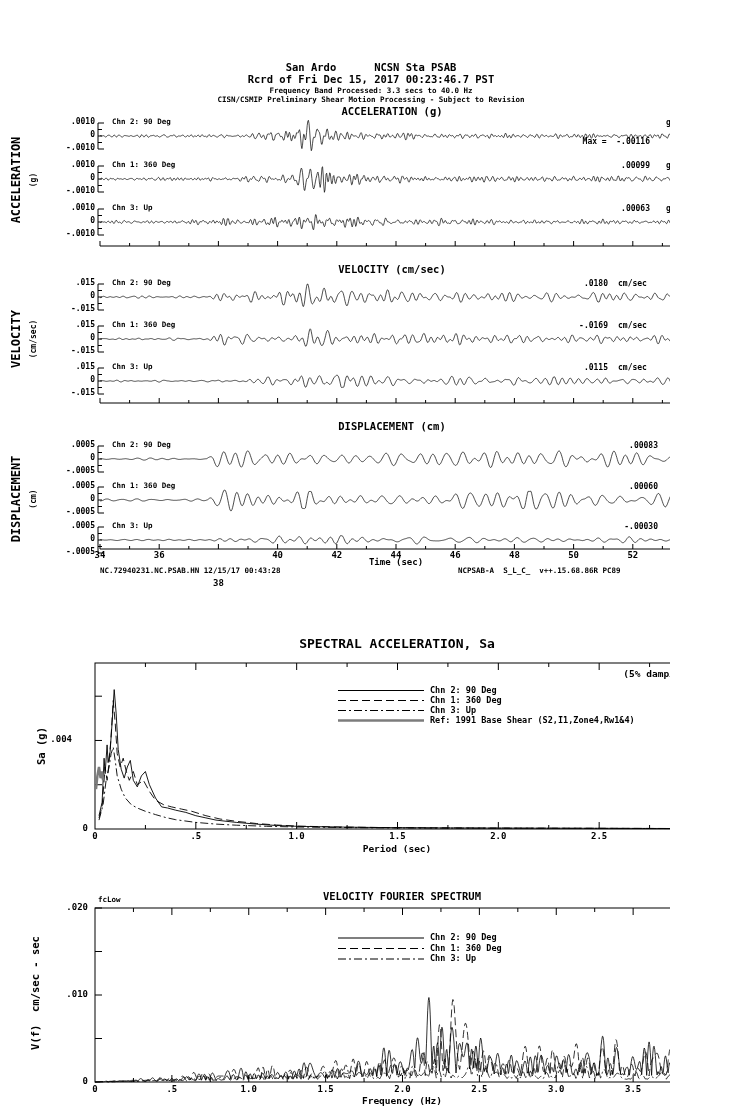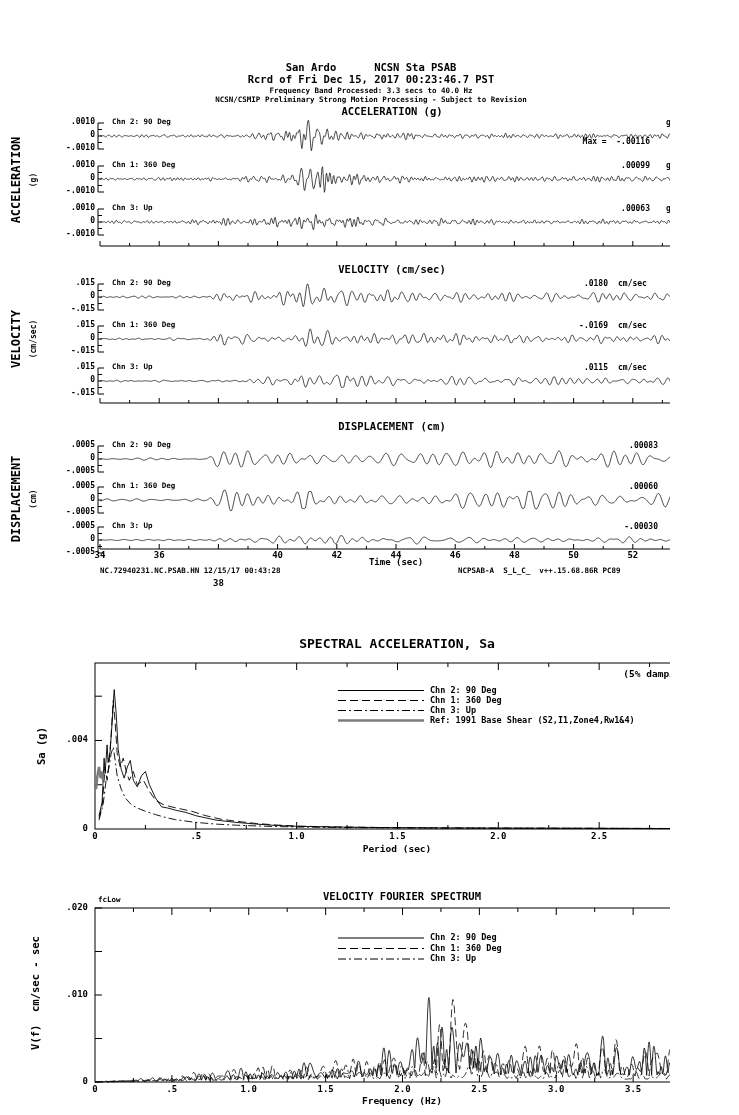--- a/index.html
+++ b/index.html
@@ -243,21 +243,21 @@
       <polyline points="95.0,1082.0 95.6,1082.0 96.2,1082.0 96.8,1082.0 97.5,1082.0 98.1,1082.0 98.7,1081.9 99.3,1081.9 99.9,1081.9 100.5,1081.8 101.2,1081.8 101.8,1081.8 102.4,1081.8 103.0,1081.7 103.6,1081.7 104.2,1081.8 104.8,1081.8 105.5,1081.8 106.1,1081.8 106.7,1081.8 107.3,1081.8 107.9,1081.8 108.5,1081.8 109.1,1081.7 109.8,1081.6 110.4,1081.5 111.0,1081.4 111.6,1081.3 112.2,1081.2 112.8,1081.1 113.5,1081.1 114.1,1081.1 114.7,1081.2 115.3,1081.3 115.9,1081.5 116.5,1081.7 117.1,1081.6 117.8,1081.4 118.4,1081.1 119.0,1081.0 119.6,1080.8 120.2,1080.8 120.8,1080.7 121.4,1080.8 122.1,1080.8 122.7,1080.9 123.3,1081.0 123.9,1081.1 124.5,1081.2 125.1,1081.3 125.8,1081.3 126.4,1081.4 127.0,1081.4 127.6,1081.4 128.2,1081.5 128.8,1081.5 129.4,1081.5 130.1,1081.6 130.7,1081.5 131.3,1081.4 131.9,1081.2 132.5,1081.0 133.1,1080.8 133.7,1080.6 134.4,1080.4 135.0,1080.3 135.6,1080.2 136.2,1080.2 136.8,1080.4 137.4,1080.6 138.1,1080.9 138.7,1081.2 139.3,1081.4 139.9,1081.0 140.5,1080.8 141.1,1080.5 141.7,1080.4 142.4,1080.3 143.0,1080.3 143.6,1080.4 144.2,1080.4 144.8,1080.4 145.4,1080.3 146.0,1080.3 146.7,1080.2 147.3,1080.1 147.9,1080.0 148.5,1080.0 149.1,1080.0 149.7,1080.1 150.4,1080.2 151.0,1080.3 151.6,1080.4 152.2,1080.4 152.8,1080.5 153.4,1080.4 154.0,1080.4 154.7,1080.5 155.3,1080.6 155.9,1080.9 156.5,1081.1 157.1,1080.5 157.7,1079.7 158.3,1079.0 159.0,1078.3 159.6,1077.8 160.2,1077.5 160.8,1077.6 161.4,1078.0 162.0,1078.7 162.7,1079.6 163.3,1080.5 163.9,1080.6 164.5,1079.9 165.1,1079.5 165.7,1079.5 166.3,1079.9 167.0,1080.7 167.6,1080.2 168.2,1079.2 168.8,1078.3 169.4,1077.7 170.0,1077.4 170.6,1077.6 171.3,1078.1 171.9,1078.9 172.5,1079.9 173.1,1080.7 173.7,1080.0 174.3,1079.5 175.0,1079.5 175.6,1079.8 176.2,1080.4 176.8,1080.2 177.4,1079.3 178.0,1078.6 178.6,1078.2 179.3,1078.2 179.9,1078.7 180.5,1079.5 181.1,1080.5 181.7,1079.4 182.3,1078.3 182.9,1077.4 183.6,1077.0 184.2,1077.1 184.8,1077.7 185.4,1078.8 186.0,1080.1 186.6,1079.3 187.3,1078.0 187.9,1077.0 188.5,1076.7 189.1,1077.0 189.7,1078.0 190.3,1079.6 190.9,1079.2 191.6,1077.0 192.2,1075.0 192.8,1073.4 193.4,1072.5 194.0,1072.4 194.6,1073.0 195.2,1074.3 195.9,1076.1 196.5,1078.0 197.1,1079.8 197.7,1079.6 198.3,1078.9 198.9,1079.1 199.6,1080.0 200.2,1079.1 200.8,1077.3 201.4,1075.6 202.0,1074.2 202.6,1073.4 203.2,1073.4 203.9,1074.3 204.5,1075.9 205.1,1078.1 205.7,1079.8 206.3,1077.5 206.9,1075.5 207.5,1074.1 208.2,1073.5 208.8,1073.7 209.4,1074.4 210.0,1075.7 210.6,1077.1 211.2,1078.4 211.9,1079.5 212.5,1080.0 213.1,1079.8 213.7,1080.0 214.3,1079.7 214.9,1078.9 215.5,1078.1 216.2,1077.4 216.8,1076.8 217.4,1076.4 218.0,1076.1 218.6,1076.0 219.2,1076.0 219.8,1076.0 220.5,1076.0 221.1,1076.0 221.7,1076.0 222.3,1076.0 222.9,1076.1 223.5,1076.1 224.2,1076.2 224.8,1076.3 225.4,1076.4 226.0,1076.5 226.6,1076.6 227.2,1076.7 227.8,1077.1 228.5,1077.7 229.1,1078.7 229.7,1079.6 230.3,1077.9 230.9,1075.9 231.5,1073.9 232.1,1072.0 232.8,1070.4 233.4,1069.5 234.0,1069.3 234.6,1069.9 235.2,1071.2 235.8,1073.1 236.5,1075.3 237.1,1077.5 237.7,1079.4 238.3,1078.3 238.9,1077.5 239.5,1077.2 240.1,1077.4 240.8,1077.9 241.4,1078.4 242.0,1078.6 242.6,1078.5 243.2,1078.1 243.8,1077.3 244.4,1076.4 245.1,1075.6 245.7,1075.3 246.3,1075.4 246.9,1076.2 247.5,1077.5 248.1,1079.0 248.8,1078.1 249.4,1076.8 250.0,1076.0 250.6,1076.0 251.2,1076.6 251.8,1077.7 252.4,1079.0 253.1,1078.6 253.7,1078.1 254.3,1078.5 254.9,1078.7 255.5,1076.5 256.1,1073.8 256.7,1071.0 257.4,1068.9 258.0,1067.7 258.6,1068.1 259.2,1070.0 259.8,1073.3 260.4,1077.7 261.1,1076.1 261.7,1071.8 262.3,1068.7 262.9,1067.2 263.5,1067.6 264.1,1069.9 264.7,1073.7 265.4,1078.2 266.0,1075.5 266.6,1071.7 267.2,1069.4 267.8,1069.0 268.4,1070.5 269.0,1073.7 269.7,1078.0 270.3,1075.3 270.9,1070.9 271.5,1067.5 272.1,1065.6 272.7,1065.5 273.4,1067.1 274.0,1069.9 274.6,1073.6 275.2,1077.5 275.8,1076.9 276.4,1074.3 277.0,1072.8 277.7,1072.4 278.3,1072.9 278.9,1074.1 279.5,1075.5 280.1,1076.8 280.7,1077.8 281.3,1078.2 282.0,1078.0 282.6,1077.5 283.2,1076.8 283.8,1076.1 284.4,1075.8 285.0,1076.1 285.7,1076.9 286.3,1078.2 286.9,1077.6 287.5,1075.5 288.1,1073.6 288.7,1071.8 289.3,1070.6 290.0,1070.0 290.6,1070.2 291.2,1071.0 291.8,1072.5 292.4,1074.4 293.0,1076.6 293.6,1078.6 294.3,1076.6 294.9,1075.0 295.5,1074.0 296.1,1073.8 296.7,1074.5 297.3,1075.9 298.0,1078.0 298.6,1077.0 299.2,1074.6 299.8,1072.4 300.4,1070.9 301.0,1070.3 301.6,1070.8 302.3,1072.5 302.9,1075.1 303.5,1078.4 304.1,1075.4 304.7,1072.0 305.3,1069.3 305.9,1067.6 306.6,1067.0 307.2,1067.8 307.8,1069.6 308.4,1072.3 309.0,1075.3 309.6,1078.2 310.3,1076.5 310.9,1074.7 311.5,1073.8 312.1,1073.9 312.7,1074.7 313.3,1075.9 313.9,1077.4 314.6,1078.3 315.2,1077.3 315.8,1076.7 316.4,1076.4 317.0,1076.4 317.6,1076.5 318.2,1076.3 318.9,1075.7 319.5,1074.7 320.1,1073.2 320.7,1071.4 321.3,1069.4 321.9,1067.7 322.6,1066.5 323.2,1066.1 323.8,1066.5 324.4,1067.7 325.0,1069.6 325.6,1072.0 326.2,1074.4 326.9,1076.7 327.5,1078.1 328.1,1076.8 328.7,1076.0 329.3,1075.6 329.9,1075.5 330.5,1075.2 331.2,1074.5 331.8,1073.2 332.4,1071.3 333.0,1068.9 333.6,1066.3 334.2,1063.7 334.9,1061.7 335.5,1060.6 336.1,1060.8 336.7,1062.3 337.3,1065.1 337.9,1068.9 338.5,1073.3 339.2,1077.8 339.8,1074.4 340.4,1071.3 341.0,1069.4 341.6,1068.9 342.2,1069.6 342.8,1071.3 343.5,1073.5 344.1,1075.7 344.7,1077.6 345.3,1077.0 345.9,1076.5 346.5,1076.7 347.2,1077.2 347.8,1077.7 348.4,1077.7 349.0,1076.9 349.6,1075.1 350.2,1072.3 350.8,1068.8 351.5,1065.1 352.1,1061.8 352.7,1059.5 353.3,1058.9 353.9,1060.1 354.5,1063.3 355.1,1068.0 355.8,1073.8 356.4,1075.3 357.0,1069.8 357.6,1065.7 358.2,1063.3 358.8,1062.9 359.5,1064.4 360.1,1067.2 360.7,1070.7 361.3,1073.9 361.9,1076.2 362.5,1077.1 363.1,1076.4 363.8,1074.1 364.4,1070.8 365.0,1067.2 365.6,1064.0 366.2,1061.9 366.8,1061.4 367.4,1062.5 368.1,1065.1 368.7,1068.7 369.3,1072.4 369.9,1075.6 370.5,1076.7 371.1,1076.2 371.8,1076.6 372.4,1074.2 373.0,1071.1 373.6,1068.2 374.2,1066.3 374.8,1066.1 375.4,1067.7 376.1,1071.2 376.7,1076.1 377.3,1072.4 377.9,1067.3 378.5,1063.4 379.1,1061.5 379.7,1061.9 380.4,1064.7 381.0,1069.3 381.6,1075.2 382.2,1072.4 382.8,1066.8 383.4,1062.6 384.1,1060.3 384.7,1059.9 385.3,1061.4 385.9,1064.3 386.5,1068.1 387.1,1072.2 387.7,1076.1 388.4,1074.0 389.0,1071.1 389.6,1068.7 390.2,1066.7 390.8,1064.8 391.4,1062.9 392.0,1061.1 392.7,1059.4 393.3,1058.2 393.9,1057.8 394.5,1058.4 395.1,1060.1 395.7,1062.9 396.4,1066.5 397.0,1070.5 397.6,1074.2 398.2,1075.9 398.8,1074.0 399.4,1073.4 400.0,1074.2 400.7,1076.0 401.3,1074.8 401.9,1072.4 402.5,1070.5 403.1,1069.5 403.7,1069.5 404.3,1070.5 405.0,1072.1 405.6,1074.0 406.2,1075.7 406.8,1075.8 407.4,1075.3 408.0,1075.6 408.7,1076.0 409.3,1075.0 409.9,1074.2 410.5,1074.1 411.1,1074.9 411.7,1075.8 412.3,1073.7 413.0,1071.5 413.6,1069.7 414.2,1068.7 414.8,1068.9 415.4,1070.1 416.0,1072.0 416.6,1074.2 417.3,1075.8 417.9,1075.1 418.5,1075.6 419.1,1073.0 419.7,1068.9 420.3,1063.9 421.0,1059.0 421.6,1055.0 422.2,1053.0 422.8,1053.4 423.4,1056.3 424.0,1061.6 424.6,1068.3 425.3,1075.5 425.9,1069.0 426.5,1063.9 427.1,1061.3 427.7,1061.2 428.3,1063.6 428.9,1067.5 429.6,1072.0 430.2,1073.3 430.8,1071.0 431.4,1071.0 432.0,1073.3 432.6,1070.7 433.3,1065.7 433.9,1061.4 434.5,1059.2 435.1,1060.3 435.7,1065.2 436.3,1073.0 436.9,1061.7 437.6,1049.5 438.2,1038.0 438.8,1029.3 439.4,1024.8 440.0,1025.2 440.6,1030.4 441.2,1039.6 441.9,1051.0 442.5,1062.9 443.1,1070.7 443.7,1063.2 444.3,1059.5 444.9,1059.6 445.6,1062.8 446.2,1067.5 446.8,1070.6 447.4,1068.1 448.0,1069.0 448.6,1067.8 449.2,1058.7 449.9,1046.6 450.5,1033.2 451.1,1020.2 451.7,1009.5 452.3,1002.3 452.9,999.5 453.5,1001.2 454.2,1006.7 454.8,1015.1 455.4,1025.0 456.0,1035.1 456.6,1044.4 457.2,1052.3 457.9,1058.6 458.5,1063.4 459.1,1067.4 459.7,1069.4 460.3,1065.2 460.9,1060.3 461.5,1054.4 462.2,1047.9 462.8,1041.1 463.4,1034.7 464.0,1029.2 464.6,1025.3 465.2,1023.3 465.8,1023.5 466.5,1025.7 467.1,1029.8 467.7,1035.5 468.3,1042.3 468.9,1049.9 469.5,1057.7 470.2,1065.5 470.8,1066.5 471.4,1060.1 472.0,1055.2 472.6,1052.2 473.2,1051.2 473.8,1052.3 474.5,1055.4 475.1,1060.1 475.7,1065.9 476.3,1069.1 476.9,1063.8 477.5,1059.8 478.1,1057.7 478.8,1058.0 479.4,1060.7 480.0,1065.3 480.6,1071.3 481.2,1064.9 481.8,1058.8 482.5,1054.1 483.1,1051.3 483.7,1050.9 484.3,1052.9 484.9,1057.1 485.5,1062.9 486.1,1069.4 486.8,1069.1 487.4,1063.5 488.0,1059.1 488.6,1056.4 489.2,1055.4 489.8,1056.0 490.4,1057.9 491.1,1060.6 491.7,1063.7 492.3,1066.9 492.9,1069.7 493.5,1072.1 494.1,1073.9 494.8,1073.1 495.4,1072.4 496.0,1072.1 496.6,1072.2 497.2,1072.5 497.8,1073.2 498.4,1074.2 499.1,1073.5 499.7,1071.9 500.3,1070.0 500.9,1068.0 501.5,1066.1 502.1,1064.7 502.7,1063.8 503.4,1063.9 504.0,1065.0 504.6,1067.2 505.2,1070.4 505.8,1074.3 506.4,1071.8 507.1,1067.7 507.7,1064.1 508.3,1061.5 508.9,1060.3 509.5,1060.4 510.1,1062.0 510.7,1064.9 511.4,1068.6 512.0,1072.7 512.6,1074.5 513.2,1071.0 513.8,1068.2 514.4,1066.3 515.0,1065.5 515.7,1065.5 516.3,1066.2 516.9,1067.4 517.5,1068.8 518.1,1070.4 518.7,1072.1 519.4,1074.1 520.0,1075.9 520.6,1073.0 521.2,1069.5 521.8,1065.2 522.4,1060.6 523.0,1055.8 523.7,1051.5 524.3,1048.2 524.9,1046.4 525.5,1046.5 526.1,1048.7 526.7,1052.8 527.3,1058.4 528.0,1064.8 528.6,1071.1 529.2,1076.4 529.8,1072.8 530.4,1071.1 531.0,1071.6 531.7,1073.8 532.3,1075.9 532.9,1072.4 533.5,1069.6 534.1,1068.5 534.7,1069.6 535.3,1073.1 536.0,1074.7 536.6,1067.8 537.2,1060.5 537.8,1053.8 538.4,1048.8 539.0,1046.1 539.6,1046.0 540.3,1048.5 540.9,1053.0 541.5,1058.0 542.1,1063.3 542.7,1067.9 543.3,1070.9 544.0,1071.8 544.6,1070.7 545.2,1067.9 545.8,1064.2 546.4,1060.8 547.0,1058.5 547.6,1058.4 548.3,1060.7 548.9,1065.6 549.5,1072.5 550.1,1070.3 550.7,1062.4 551.3,1055.7 551.9,1051.3 552.6,1049.7 553.2,1050.8 553.8,1054.3 554.4,1059.2 555.0,1064.7 555.6,1069.6 556.3,1073.1 556.9,1073.6 557.5,1073.3 558.1,1073.8 558.7,1072.0 559.3,1070.5 559.9,1070.0 560.6,1071.0 561.2,1073.5 561.8,1069.5 562.4,1064.9 563.0,1060.7 563.6,1057.5 564.2,1056.3 564.9,1057.4 565.5,1060.4 566.1,1064.9 566.7,1069.9 567.3,1072.0 567.9,1068.2 568.6,1065.8 569.2,1064.8 569.8,1065.0 570.4,1065.8 571.0,1066.6 571.6,1066.7 572.2,1065.6 572.9,1063.1 573.5,1059.4 574.1,1054.9 574.7,1050.3 575.3,1046.4 575.9,1044.0 576.5,1043.8 577.2,1045.9 577.8,1050.3 578.4,1056.6 579.0,1064.1 579.6,1072.0 580.2,1069.2 580.9,1063.1 581.5,1059.0 582.1,1057.1 582.7,1057.6 583.3,1060.3 583.9,1064.7 584.5,1070.2 585.2,1073.2 585.8,1067.6 586.4,1062.8 587.0,1059.5 587.6,1058.0 588.2,1058.4 588.8,1060.7 589.5,1064.5 590.1,1069.3 590.7,1074.6 591.3,1070.6 591.9,1066.6 592.5,1063.9 593.2,1063.0 593.8,1063.8 594.4,1066.1 595.0,1069.4 595.6,1072.9 596.2,1075.1 596.8,1073.5 597.5,1073.6 598.1,1075.5 598.7,1071.6 599.3,1066.3 599.9,1060.3 600.5,1054.5 601.1,1049.9 601.8,1047.2 602.4,1046.8 603.0,1048.8 603.6,1052.7 604.2,1057.9 604.8,1063.6 605.5,1068.8 606.1,1072.6 606.7,1074.6 607.3,1074.5 607.9,1072.8 608.5,1070.0 609.1,1066.9 609.8,1064.5 610.4,1063.6 611.0,1064.8 611.6,1068.4 612.2,1074.4 612.8,1071.2 613.4,1062.7 614.1,1054.3 614.7,1047.2 615.3,1042.1 615.9,1039.7 616.5,1040.3 617.1,1043.7 617.8,1049.3 618.4,1056.5 619.0,1064.4 619.6,1072.0 620.2,1074.8 620.8,1069.8 621.4,1066.6 622.1,1065.4 622.7,1065.8 623.3,1067.5 623.9,1070.1 624.5,1072.9 625.1,1075.5 625.7,1076.3 626.4,1075.3 627.0,1075.4 627.6,1076.5 628.2,1075.4 628.8,1072.9 629.4,1070.1 630.1,1067.5 630.7,1065.5 631.3,1064.4 631.9,1064.3 632.5,1065.5 633.1,1067.7 633.7,1070.7 634.4,1074.3 635.0,1076.0 635.6,1072.6 636.2,1069.9 636.8,1068.2 637.4,1067.5 638.0,1067.9 638.7,1068.9 639.3,1070.1 639.9,1071.1 640.5,1071.4 641.1,1070.6 641.7,1068.7 642.4,1065.8 643.0,1062.1 643.6,1058.3 644.2,1054.9 644.8,1052.6 645.4,1051.8 646.0,1052.7 646.7,1055.5 647.3,1059.9 647.9,1065.3 648.5,1071.3 649.1,1075.9 649.7,1070.5 650.3,1066.2 651.0,1062.9 651.6,1060.7 652.2,1059.3 652.8,1058.5 653.4,1057.8 654.0,1057.0 654.7,1056.0 655.3,1054.9 655.9,1053.9 656.5,1053.2 657.1,1053.1 657.7,1053.9 658.3,1055.7 659.0,1058.4 659.6,1061.7 660.2,1065.2 660.8,1068.5 661.4,1071.3 662.0,1073.1 662.6,1074.0 663.3,1074.1 663.9,1073.8 664.5,1073.6 665.1,1073.9 665.7,1075.2 666.3,1074.3 667.0,1070.4 667.6,1065.6 668.2,1060.3 668.8,1055.3 669.4,1051.4 670.0,1049.3 670.6,1049.5 671.3,1052.2 671.9,1057.4 672.5,1064.6 673.1,1073.1 673.7,1069.5 674.3,1061.3 674.9,1054.6 675.6,1050.3 676.2,1048.6 676.8,1049.8 677.4,1053.6 678.0,1059.2 678.6,1066.0 679.3,1073.1 679.9,1071.6 680.5,1066.8 681.1,1063.9 681.7,1063.3 682.3,1064.7 682.9,1067.7 683.6,1071.6 684.2,1075.0 684.8,1071.8 685.4,1070.0 686.0,1070.2 686.6,1072.6 687.2,1073.6 687.9,1068.0 688.5,1061.9 689.1,1056.2 689.7,1051.9 690.3,1049.6 690.9,1049.8 691.6,1052.4 692.2,1056.9 692.8,1062.5 693.4,1068.3 694.0,1073.0 694.6,1073.8 695.2,1073.3 695.9,1074.3 696.5,1070.2 697.1,1064.9 697.7,1059.6 698.3,1055.5 698.9,1053.7 699.5,1055.0 700.2,1059.6 700.8,1067.0 701.4,1072.9 702.0,1063.1 702.6,1054.3 703.2,1048.0 703.9,1045.2 704.5,1046.3 705.1,1051.0 705.7,1058.6 706.3,1067.6 706.9,1072.3 707.5,1065.4 708.2,1061.6 708.8,1061.7 709.4,1065.8 710.0,1073.1 " stroke="#000" stroke-width="0.8" fill="none" stroke-dasharray="8,4"></polyline>
       <polyline points="95.0,1082.0 95.6,1082.0 96.2,1082.0 96.8,1082.0 97.5,1081.9 98.1,1081.9 98.7,1081.9 99.3,1081.9 99.9,1081.9 100.5,1081.9 101.2,1081.9 101.8,1081.9 102.4,1081.9 103.0,1081.9 103.6,1081.9 104.2,1081.8 104.8,1081.8 105.5,1081.7 106.1,1081.6 106.7,1081.6 107.3,1081.6 107.9,1081.6 108.5,1081.6 109.1,1081.7 109.8,1081.7 110.4,1081.7 111.0,1081.7 111.6,1081.7 112.2,1081.7 112.8,1081.7 113.5,1081.8 114.1,1081.8 114.7,1081.8 115.3,1081.7 115.9,1081.5 116.5,1081.4 117.1,1081.3 117.8,1081.3 118.4,1081.3 119.0,1081.3 119.6,1081.3 120.2,1081.4 120.8,1081.4 121.4,1081.4 122.1,1081.4 122.7,1081.4 123.3,1081.3 123.9,1081.3 124.5,1081.4 125.1,1081.5 125.8,1081.7 126.4,1081.6 127.0,1081.3 127.6,1081.1 128.2,1080.9 128.8,1080.8 129.4,1080.8 130.1,1081.0 130.7,1081.2 131.3,1081.5 131.9,1081.5 132.5,1081.3 133.1,1081.1 133.7,1081.0 134.4,1081.0 135.0,1081.1 135.6,1081.2 136.2,1081.4 136.8,1081.6 137.4,1081.5 138.1,1081.4 138.7,1081.4 139.3,1081.4 139.9,1081.4 140.5,1081.3 141.1,1081.3 141.7,1081.2 142.4,1081.1 143.0,1081.0 143.6,1081.0 144.2,1081.1 144.8,1081.3 145.4,1081.5 146.0,1081.0 146.7,1080.6 147.3,1080.2 147.9,1079.9 148.5,1079.8 149.1,1079.9 149.7,1080.2 150.4,1080.7 151.0,1081.2 151.6,1081.2 152.2,1080.8 152.8,1080.6 153.4,1080.6 154.0,1080.8 154.7,1081.1 155.3,1081.3 155.9,1081.1 156.5,1081.0 157.1,1081.2 157.7,1081.1 158.3,1080.4 159.0,1079.7 159.6,1078.9 160.2,1078.4 160.8,1078.2 161.4,1078.3 162.0,1078.8 162.7,1079.5 163.3,1080.5 163.9,1081.1 164.5,1080.3 165.1,1079.7 165.7,1079.4 166.3,1079.5 167.0,1079.9 167.6,1080.4 168.2,1081.0 168.8,1081.0 169.4,1080.6 170.0,1080.5 170.6,1080.6 171.3,1080.9 171.9,1081.2 172.5,1080.9 173.1,1080.8 173.7,1081.0 174.3,1081.0 175.0,1080.5 175.6,1079.9 176.2,1079.5 176.8,1079.3 177.4,1079.5 178.0,1080.0 178.6,1080.8 179.3,1080.3 179.9,1079.1 180.5,1077.9 181.1,1077.0 181.7,1076.4 182.3,1076.1 182.9,1076.3 183.6,1076.8 184.2,1077.5 184.8,1078.4 185.4,1079.4 186.0,1080.3 186.6,1080.8 187.3,1080.2 187.9,1079.7 188.5,1079.4 189.1,1079.2 189.7,1079.2 190.3,1079.4 190.9,1079.6 191.6,1080.0 192.2,1080.4 192.8,1080.8 193.4,1080.6 194.0,1080.4 194.6,1080.5 195.2,1080.8 195.9,1080.2 196.5,1079.4 197.1,1078.4 197.7,1077.4 198.3,1076.7 198.9,1076.3 199.6,1076.5 200.2,1077.2 200.8,1078.5 201.4,1080.2 202.0,1079.3 202.6,1077.4 203.2,1075.8 203.9,1074.7 204.5,1074.4 205.1,1074.7 205.7,1075.8 206.3,1077.4 206.9,1079.3 207.5,1080.0 208.2,1078.3 208.8,1076.9 209.4,1076.1 210.0,1075.9 210.6,1076.2 211.2,1076.9 211.9,1077.9 212.5,1078.9 213.1,1079.8 213.7,1080.6 214.3,1080.1 214.9,1080.0 215.5,1080.1 216.2,1080.4 216.8,1080.1 217.4,1079.6 218.0,1079.0 218.6,1078.4 219.2,1077.9 219.8,1077.5 220.5,1077.3 221.1,1077.3 221.7,1077.5 222.3,1078.1 222.9,1078.9 223.5,1079.9 224.2,1079.8 224.8,1078.6 225.4,1077.5 226.0,1076.7 226.6,1076.2 227.2,1076.1 227.8,1076.5 228.5,1077.2 229.1,1078.2 229.7,1079.3 230.3,1080.2 230.9,1079.8 231.5,1079.5 232.1,1079.5 232.8,1080.0 233.4,1079.9 234.0,1079.1 234.6,1078.2 235.2,1077.4 235.8,1076.9 236.5,1076.7 237.1,1076.6 237.7,1076.8 238.3,1077.1 238.9,1077.4 239.5,1077.7 240.1,1078.0 240.8,1078.3 241.4,1078.6 242.0,1079.0 242.6,1079.6 243.2,1080.2 243.8,1079.4 244.4,1078.6 245.1,1077.9 245.7,1077.3 246.3,1076.9 246.9,1076.8 247.5,1077.0 248.1,1077.3 248.8,1077.8 249.4,1078.2 250.0,1078.5 250.6,1078.6 251.2,1078.6 251.8,1078.5 252.4,1078.4 253.1,1078.4 253.7,1078.6 254.3,1079.0 254.9,1079.7 255.5,1079.5 256.1,1078.6 256.7,1077.9 257.4,1077.5 258.0,1077.6 258.6,1078.2 259.2,1079.1 259.8,1079.7 260.4,1078.5 261.1,1077.5 261.7,1076.9 262.3,1076.9 262.9,1077.5 263.5,1078.6 264.1,1079.8 264.7,1078.8 265.4,1077.9 266.0,1077.4 266.6,1077.7 267.2,1078.5 267.8,1079.8 268.4,1078.4 269.0,1077.0 269.7,1075.9 270.3,1075.4 270.9,1075.5 271.5,1076.3 272.1,1077.5 272.7,1078.9 273.4,1079.5 274.0,1078.4 274.6,1077.9 275.2,1077.8 275.8,1078.1 276.4,1078.5 277.0,1078.9 277.7,1079.1 278.3,1078.8 278.9,1078.2 279.5,1077.3 280.1,1076.3 280.7,1075.7 281.3,1075.5 282.0,1076.1 282.6,1077.4 283.2,1079.3 283.8,1078.0 284.4,1075.8 285.0,1074.2 285.7,1073.5 286.3,1073.8 286.9,1075.1 287.5,1077.4 288.1,1079.3 288.7,1076.6 289.3,1074.4 290.0,1073.0 290.6,1072.7 291.2,1073.6 291.8,1075.4 292.4,1077.7 293.0,1079.2 293.6,1077.3 294.3,1076.1 294.9,1075.9 295.5,1076.7 296.1,1078.2 296.7,1079.2 297.3,1077.5 298.0,1076.1 298.6,1075.5 299.2,1075.8 299.8,1076.9 300.4,1078.4 301.0,1079.2 301.6,1077.8 302.3,1077.0 302.9,1076.9 303.5,1077.6 304.1,1078.9 304.7,1078.7 305.3,1077.3 305.9,1076.4 306.6,1076.1 307.2,1076.7 307.8,1077.9 308.4,1079.5 309.0,1077.8 309.6,1076.4 310.3,1075.6 310.9,1075.5 311.5,1076.2 312.1,1077.5 312.7,1079.2 313.3,1078.1 313.9,1076.7 314.6,1075.9 315.2,1075.7 315.8,1076.2 316.4,1077.1 317.0,1078.4 317.6,1079.3 318.2,1078.2 318.9,1077.4 319.5,1076.9 320.1,1076.5 320.7,1076.1 321.3,1075.7 321.9,1075.0 322.6,1074.0 323.2,1073.0 323.8,1072.2 324.4,1071.7 325.0,1071.9 325.6,1073.0 326.2,1074.8 326.9,1077.4 327.5,1078.5 328.1,1075.6 328.7,1073.3 329.3,1071.9 329.9,1071.8 330.5,1072.9 331.2,1075.1 331.8,1078.1 332.4,1077.4 333.0,1074.4 333.6,1072.3 334.2,1071.2 334.9,1071.3 335.5,1072.4 336.1,1074.4 336.7,1076.7 337.3,1079.0 337.9,1077.8 338.5,1076.6 339.2,1076.1 339.8,1076.1 340.4,1076.3 341.0,1076.5 341.6,1076.2 342.2,1075.3 342.8,1073.7 343.5,1071.5 344.1,1069.2 344.7,1067.0 345.3,1065.5 345.9,1064.9 346.5,1065.5 347.2,1067.3 347.8,1070.0 348.4,1073.3 349.0,1076.7 349.6,1078.7 350.2,1076.2 350.8,1074.7 351.5,1074.1 352.1,1074.3 352.7,1075.0 353.3,1075.9 353.9,1076.7 354.5,1077.1 355.1,1077.0 355.8,1076.5 356.4,1075.6 357.0,1074.5 357.6,1073.5 358.2,1072.8 358.8,1072.5 359.5,1072.6 360.1,1073.0 360.7,1073.6 361.3,1074.2 361.9,1074.6 362.5,1074.9 363.1,1074.9 363.8,1074.9 364.4,1074.9 365.0,1075.1 365.6,1075.7 366.2,1076.8 366.8,1078.3 367.4,1078.3 368.1,1076.4 368.7,1074.8 369.3,1073.5 369.9,1072.9 370.5,1072.9 371.1,1073.6 371.8,1074.7 372.4,1076.1 373.0,1077.5 373.6,1078.6 374.2,1078.9 374.8,1078.6 375.4,1078.8 376.1,1078.8 376.7,1078.2 377.3,1077.7 377.9,1077.4 378.5,1077.6 379.1,1078.2 379.7,1078.9 380.4,1077.7 381.0,1076.5 381.6,1075.3 382.2,1074.3 382.8,1073.6 383.4,1073.2 384.1,1073.1 384.7,1073.2 385.3,1073.4 385.9,1073.7 386.5,1074.1 387.1,1074.6 387.7,1075.3 388.4,1076.2 389.0,1077.5 389.6,1078.7 390.2,1076.7 390.8,1074.4 391.4,1072.0 392.0,1069.6 392.7,1067.4 393.3,1065.7 393.9,1064.6 394.5,1064.2 395.1,1064.6 395.7,1065.7 396.4,1067.7 397.0,1070.3 397.6,1073.4 398.2,1076.9 398.8,1077.0 399.4,1073.4 400.0,1070.2 400.7,1067.7 401.3,1066.0 401.9,1065.4 402.5,1066.1 403.1,1067.9 403.7,1070.8 404.3,1074.6 405.0,1078.6 405.6,1074.6 406.2,1071.2 406.8,1068.9 407.4,1068.0 408.0,1068.6 408.7,1070.7 409.3,1074.0 409.9,1078.1 410.5,1074.8 411.1,1070.9 411.7,1068.0 412.3,1066.3 413.0,1066.0 413.6,1067.1 414.2,1069.3 414.8,1072.2 415.4,1075.3 416.0,1078.3 416.6,1076.3 417.3,1074.7 417.9,1073.9 418.5,1073.8 419.1,1074.2 419.7,1074.7 420.3,1075.3 421.0,1075.5 421.6,1075.4 422.2,1074.8 422.8,1074.1 423.4,1073.2 424.0,1072.5 424.6,1072.1 425.3,1072.1 425.9,1072.7 426.5,1073.7 427.1,1075.2 427.7,1077.1 428.3,1077.5 428.9,1075.3 429.6,1073.2 430.2,1071.1 430.8,1069.3 431.4,1067.8 432.0,1066.8 432.6,1066.3 433.3,1066.5 433.9,1067.6 434.5,1069.3 435.1,1071.8 435.7,1074.8 436.3,1078.1 436.9,1075.3 437.6,1072.7 438.2,1070.9 438.8,1070.2 439.4,1070.6 440.0,1072.1 440.6,1074.3 441.2,1076.9 441.9,1076.9 442.5,1075.0 443.1,1074.1 443.7,1074.3 444.3,1075.5 444.9,1077.6 445.6,1075.9 446.2,1073.3 446.8,1071.1 447.4,1069.7 448.0,1069.3 448.6,1070.0 449.2,1071.5 449.9,1073.6 450.5,1075.9 451.1,1078.0 451.7,1076.4 452.3,1075.5 452.9,1075.2 453.5,1075.6 454.2,1076.3 454.8,1077.1 455.4,1077.7 456.0,1077.9 456.6,1077.9 457.2,1077.5 457.9,1076.9 458.5,1076.3 459.1,1075.9 459.7,1075.8 460.3,1076.0 460.9,1076.4 461.5,1077.1 462.2,1077.8 462.8,1077.2 463.4,1076.6 464.0,1076.0 464.6,1075.3 465.2,1074.5 465.8,1073.3 466.5,1071.8 467.1,1070.0 467.7,1068.1 468.3,1066.6 468.9,1065.8 469.5,1066.1 470.2,1067.7 470.8,1070.8 471.4,1075.3 472.0,1075.4 472.6,1069.8 473.2,1064.7 473.8,1060.8 474.5,1058.6 475.1,1058.6 475.7,1060.7 476.3,1064.7 476.9,1069.9 477.5,1075.6 478.1,1075.2 478.8,1071.1 479.4,1068.8 480.0,1068.5 480.6,1070.1 481.2,1073.3 481.8,1077.4 482.5,1074.4 483.1,1070.4 483.7,1067.4 484.3,1065.6 484.9,1065.1 485.5,1065.9 486.1,1067.5 486.8,1069.6 487.4,1071.8 488.0,1073.8 488.6,1075.4 489.2,1076.7 489.8,1077.9 490.4,1077.4 491.1,1076.0 491.7,1074.1 492.3,1071.9 492.9,1069.4 493.5,1066.9 494.1,1064.7 494.8,1063.2 495.4,1062.6 496.0,1063.1 496.6,1064.7 497.2,1067.2 497.8,1070.3 498.4,1073.6 499.1,1076.9 499.7,1077.2 500.3,1075.0 500.9,1073.6 501.5,1072.9 502.1,1072.7 502.7,1073.0 503.4,1073.6 504.0,1074.3 504.6,1075.1 505.2,1075.9 505.8,1076.7 506.4,1077.6 507.1,1078.5 507.7,1077.8 508.3,1077.0 508.9,1076.4 509.5,1076.2 510.1,1076.3 510.7,1076.9 511.4,1077.9 512.0,1078.2 512.6,1076.9 513.2,1076.0 513.8,1075.4 514.4,1075.5 515.0,1076.2 515.7,1077.4 516.3,1078.4 516.9,1076.8 517.5,1075.5 518.1,1074.8 518.7,1075.0 519.4,1076.0 520.0,1077.7 520.6,1077.6 521.2,1075.3 521.8,1073.3 522.4,1072.0 523.0,1071.6 523.7,1072.3 524.3,1073.9 524.9,1076.3 525.5,1078.7 526.1,1076.0 526.7,1073.8 527.3,1072.3 528.0,1071.7 528.6,1072.2 529.2,1073.4 529.8,1075.3 530.4,1077.4 531.0,1078.1 531.7,1076.4 532.3,1075.2 532.9,1074.5 533.5,1074.4 534.1,1074.7 534.7,1075.3 535.3,1076.0 536.0,1076.7 536.6,1077.3 537.2,1077.8 537.8,1078.3 538.4,1078.5 539.0,1077.9 539.6,1077.3 540.3,1076.7 540.9,1076.3 541.5,1076.2 542.1,1076.5 542.7,1077.3 543.3,1078.5 544.0,1077.2 544.6,1075.5 545.2,1074.1 545.8,1073.0 546.4,1072.6 547.0,1072.8 547.6,1073.7 548.3,1075.2 548.9,1076.9 549.5,1078.4 550.1,1077.1 550.7,1076.4 551.3,1076.3 551.9,1076.9 552.6,1077.9 553.2,1077.9 553.8,1077.1 554.4,1077.0 555.0,1077.9 555.6,1077.0 556.3,1074.4 556.9,1071.2 557.5,1068.0 558.1,1065.2 558.7,1063.4 559.3,1063.0 559.9,1064.0 560.6,1066.6 561.2,1070.3 561.8,1074.8 562.4,1077.4 563.0,1073.0 563.6,1069.4 564.2,1066.9 564.9,1065.7 565.5,1065.8 566.1,1067.0 566.7,1069.1 567.3,1071.5 567.9,1074.2 568.6,1076.6 569.2,1078.4 569.8,1076.7 570.4,1075.4 571.0,1074.4 571.6,1073.8 572.2,1073.5 572.9,1073.4 573.5,1073.6 574.1,1074.1 574.7,1075.1 575.3,1076.5 575.9,1078.4 576.5,1076.6 577.2,1074.2 577.8,1071.8 578.4,1069.7 579.0,1068.2 579.6,1067.6 580.2,1068.0 580.9,1069.5 581.5,1071.9 582.1,1075.1 582.7,1078.7 583.3,1075.2 583.9,1071.8 584.5,1069.0 585.2,1067.1 585.8,1066.1 586.4,1066.2 587.0,1067.3 587.6,1069.3 588.2,1071.9 588.8,1074.9 589.5,1078.0 590.1,1076.8 590.7,1074.2 591.3,1072.2 591.9,1071.0 592.5,1070.6 593.2,1071.1 593.8,1072.3 594.4,1074.3 595.0,1076.7 595.6,1078.7 596.2,1076.2 596.8,1074.1 597.5,1072.6 598.1,1072.0 598.7,1072.2 599.3,1073.4 599.9,1075.3 600.5,1077.9 601.1,1077.4 601.8,1074.6 602.4,1072.2 603.0,1070.5 603.6,1069.5 604.2,1069.4 604.8,1070.1 605.5,1071.5 606.1,1073.3 606.7,1075.2 607.3,1077.1 607.9,1078.6 608.5,1078.4 609.1,1077.8 609.8,1077.5 610.4,1077.6 611.0,1077.8 611.6,1078.0 612.2,1078.1 612.8,1077.9 613.4,1077.4 614.1,1076.7 614.7,1075.9 615.3,1075.0 615.9,1074.2 616.5,1073.6 617.1,1073.3 617.8,1073.3 618.4,1073.6 619.0,1074.1 619.6,1074.9 620.2,1075.7 620.8,1076.6 621.4,1077.4 622.1,1078.1 622.7,1078.6 623.3,1079.0 623.9,1079.3 624.5,1079.1 625.1,1079.1 625.7,1079.1 626.4,1079.3 627.0,1079.2 627.6,1079.0 628.2,1078.8 628.8,1078.7 629.4,1078.8 630.1,1079.0 630.7,1079.2 631.3,1078.4 631.9,1077.3 632.5,1076.1 633.1,1074.8 633.7,1073.5 634.4,1072.4 635.0,1071.7 635.6,1071.5 636.2,1071.8 636.8,1072.8 637.4,1074.2 638.0,1076.1 638.7,1078.1 639.3,1078.6 639.9,1076.8 640.5,1075.4 641.1,1074.5 641.7,1074.1 642.4,1074.3 643.0,1075.0 643.6,1076.0 644.2,1077.1 644.8,1078.1 645.4,1079.0 646.0,1079.1 646.7,1078.9 647.3,1079.1 647.9,1079.1 648.5,1078.4 649.1,1077.8 649.7,1077.2 650.3,1076.7 651.0,1076.5 651.6,1076.5 652.2,1076.8 652.8,1077.2 653.4,1077.8 654.0,1078.4 654.7,1079.0 655.3,1078.9 655.9,1078.3 656.5,1077.8 657.1,1077.3 657.7,1076.7 658.3,1076.1 659.0,1075.4 659.6,1074.6 660.2,1073.9 660.8,1073.3 661.4,1072.8 662.0,1072.6 662.6,1072.8 663.3,1073.3 663.9,1074.1 664.5,1075.2 665.1,1076.5 665.7,1077.9 666.3,1079.2 667.0,1078.0 667.6,1077.1 668.2,1076.3 668.8,1075.8 669.4,1075.3 670.0,1074.8 670.6,1074.2 671.3,1073.4 671.9,1072.3 672.5,1071.0 673.1,1069.6 673.7,1068.3 674.3,1067.3 674.9,1066.8 675.6,1067.1 676.2,1068.1 676.8,1070.1 677.4,1072.7 678.0,1076.0 678.6,1078.8 679.3,1075.4 679.9,1072.3 680.5,1069.9 681.1,1068.4 681.7,1067.8 682.3,1068.1 682.9,1069.1 683.6,1070.6 684.2,1072.3 684.8,1074.1 685.4,1075.6 686.0,1076.7 686.6,1077.4 687.2,1077.8 687.9,1078.0 688.5,1078.0 689.1,1078.0 689.7,1078.1 690.3,1078.3 690.9,1078.5 691.6,1078.6 692.2,1078.5 692.8,1078.1 693.4,1077.5 694.0,1076.6 694.6,1075.6 695.2,1074.6 695.9,1074.0 696.5,1073.8 697.1,1074.3 697.7,1075.5 698.3,1077.5 698.9,1077.8 699.5,1074.8 700.2,1071.8 700.8,1069.0 701.4,1066.7 702.0,1065.2 702.6,1064.5 703.2,1064.8 703.9,1065.8 704.5,1067.5 705.1,1069.6 705.7,1071.9 706.3,1074.4 706.9,1076.7 707.5,1078.8 708.2,1076.7 708.8,1074.7 709.4,1072.8 710.0,1071.0 " stroke="#000" stroke-width="0.8" fill="none" stroke-dasharray="8,3,2,3"></polyline>
       <line x1="338" y1="938" x2="424" y2="938" stroke="#000" stroke-width="1.1" fill="none"></line>
       <line x1="338" y1="948.5" x2="424" y2="948.5" stroke="#000" stroke-width="1.1" fill="none" stroke-dasharray="8,4"></line>
       <line x1="338" y1="959" x2="424" y2="959" stroke="#000" stroke-width="1.1" fill="none" stroke-dasharray="8,3,2,3"></line>
     </svg>
 
   <div class="lbl c" style="left:371px;top:62px;font-size:10.5px">San Ardo      NCSN Sta PSAB</div>
   <div class="lbl c" style="left:371px;top:74px;font-size:10.5px">Rcrd of Fri Dec 15, 2017 00:23:46.7 PST</div>
   <div class="lbl c" style="left:371px;top:87px;font-size:7.5px">Frequency Band Processed: 3.3 secs to 40.0 Hz</div>
-  <div class="lbl c" style="left:371px;top:96px;font-size:7.5px">NCSN/CSMIP Preliminary Strong Motion Processing - Subject to Revision</div>
+  <div class="lbl c" style="left:371px;top:96px;font-size:7.5px">CISN/CSMIP Preliminary Shear Motion Processing - Subject to Revision</div>
 
   <div class="lbl c" style="left:392px;top:106px;font-size:10.5px">ACCELERATION (g)</div>
   <div class="lbl c" style="left:392px;top:264px;font-size:10.5px">VELOCITY (cm/sec)</div>
   <div class="lbl c" style="left:392px;top:421px;font-size:10.5px">DISPLACEMENT (cm)</div>
 
   <div class="lbl rot" style="left:16px;top:180px;font-size:12px">ACCELERATION</div>
   <div class="lbl rot" style="left:34px;top:180px;font-size:8px">(g)</div>
   <div class="lbl rot" style="left:16px;top:339px;font-size:12px">VELOCITY</div>
   <div class="lbl rot" style="left:34px;top:339px;font-size:8px">(cm/sec)</div>
   <div class="lbl rot" style="left:16px;top:499px;font-size:12px">DISPLACEMENT</div>
@@ -335,21 +335,21 @@
     <div class="lbl c" style="left: 218.4px; top: 551px; font-size: 9px; margin-top: 28px;">38</div>
     <div class="lbl c" style="left: 277.6px; top: 551px; font-size: 9px;">40</div>
     <div class="lbl c" style="left: 336.8px; top: 551px; font-size: 9px;">42</div>
     <div class="lbl c" style="left: 396px; top: 551px; font-size: 9px;">44</div>
     <div class="lbl c" style="left: 455.2px; top: 551px; font-size: 9px;">46</div>
     <div class="lbl c" style="left: 514.4px; top: 551px; font-size: 9px;">48</div>
     <div class="lbl c" style="left: 573.6px; top: 551px; font-size: 9px;">50</div>
     <div class="lbl c" style="left: 632.8px; top: 551px; font-size: 9px;">52</div>
     <div class="lbl c" style="left: 692px; top: 551px; font-size: 11px;">54</div>
     <div class="lbl r" style="left: 88px; top: 824px; font-size: 9px;">0</div>
-    <div class="lbl r" style="left: 88px; top: 735.467px; font-size: 9px;">.004</div>
+    <div class="lbl r" style="left: 72px; top: 735.467px; font-size: 9px;">.004</div>
     <div class="lbl c" style="left: 95px; top: 832px; font-size: 9px;">0</div>
     <div class="lbl c" style="left: 195.833px; top: 832px; font-size: 9px;">.5</div>
     <div class="lbl c" style="left: 296.667px; top: 832px; font-size: 9px;">1.0</div>
     <div class="lbl c" style="left: 397.5px; top: 832px; font-size: 9px;">1.5</div>
     <div class="lbl c" style="left: 498.333px; top: 832px; font-size: 9px;">2.0</div>
     <div class="lbl c" style="left: 599.167px; top: 832px; font-size: 9px;">2.5</div>
     <div class="lbl c" style="left: 700px; top: 832px; font-size: 9px;">3.0</div>
     <div class="lbl" style="left: 430px; top: 685.5px; font-size: 8.5px;">Chn 2: 90 Deg</div>
     <div class="lbl" style="left: 430px; top: 695.5px; font-size: 8.5px;">Chn 1: 360 Deg</div>
     <div class="lbl" style="left: 430px; top: 705.5px; font-size: 8.5px;">Chn 3: Up</div>

